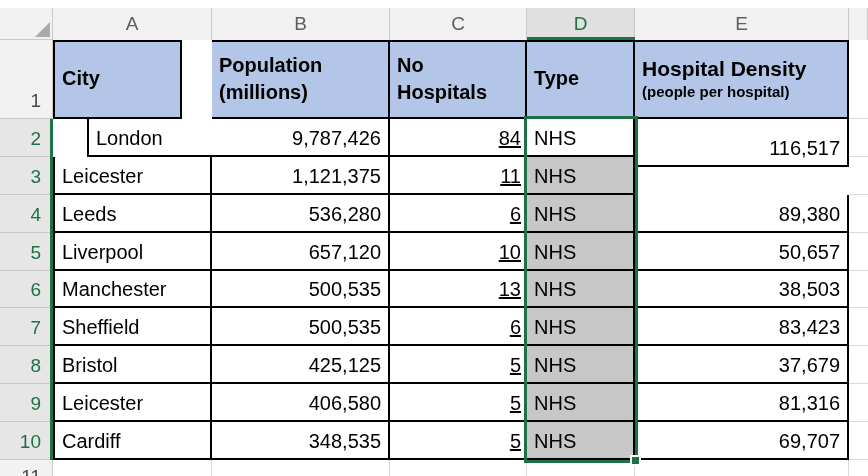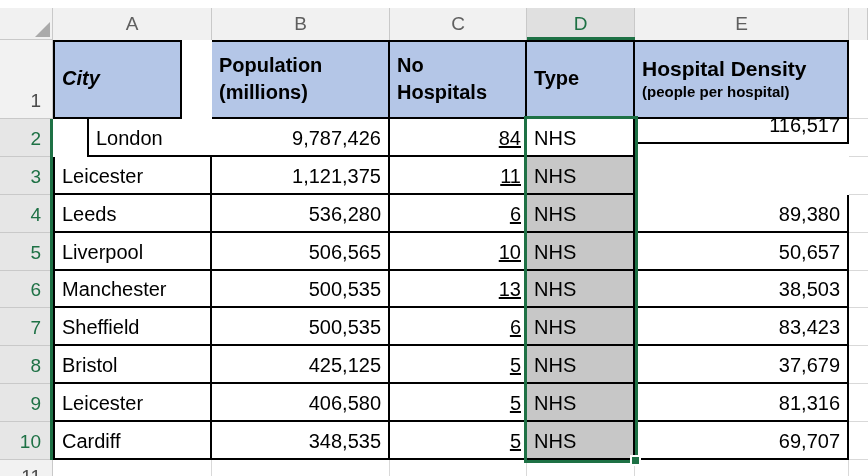--- a/index.html
+++ b/index.html
@@ -103,21 +103,21 @@
     </div>
     <div class="abs rowhead selected" style="left: 0px; width: 53px; top: 384.222px; height: 37.8889px;">
       <span>9</span>
     </div>
     <div class="abs rowhead selected" style="left: 0px; width: 53px; top: 422.111px; height: 37.8889px;">
       <span>10</span>
     </div>
     <div class="abs rowhead" style="left: 0px; width: 53px; top: 460px; height: 16px; align-items: flex-start; padding-top: 6px; border-bottom: none;">
       <span>11</span>
     </div>
-    <div class="abs hdrcell" style="left: 53px; width: 129px; top: 40px; height: 79px; border-left: 2px solid rgb(0, 0, 0); font-style: italic;">
+    <div class="abs hdrcell" style="left: 53px; width: 129px; top: 40px; height: 79px; border-left: 2px solid rgb(0, 0, 0);">
       <div class="l1">City</div>
     </div>
     <div class="abs hdrcell" style="left: 212px; width: 178px; top: 40px; height: 79px;">
       <div class="l1">Population</div>
       <div class="l2">(millions)</div>
     </div>
     <div class="abs hdrcell" style="left: 390px; width: 137px; top: 40px; height: 79px;">
       <div class="l1">No</div>
       <div class="l2">Hospitals</div>
     </div>
@@ -133,21 +133,21 @@
     </div>
     <div class="abs datacell right" style="left: 212px; width: 178px; top: 119px; height: 37.8889px;">
       <span>9,787,426</span>
     </div>
     <div class="abs datacell right tight" style="left: 390px; width: 137px; top: 119px; height: 37.8889px;">
       <span>84</span>
     </div>
     <div class="abs datacell left" style="left: 527px; width: 108px; top: 119px; height: 37.8889px;">
       <span>NHS</span>
     </div>
-    <div class="abs datacell right" style="left: 635px; width: 214px; top: 119px; height: 25px;">
+    <div class="abs datacell right" style="left: 635px; width: 214px; top: 119px; height: 48px;">
       <span>116,517</span>
     </div>
     <div class="abs datacell left colA" style="left: 53px; width: 159px; top: 156.889px; height: 37.8889px;">
       <span>Leicester</span>
     </div>
     <div class="abs datacell right" style="left: 212px; width: 178px; top: 156.889px; height: 37.8889px;">
       <span>1,121,375</span>
     </div>
     <div class="abs datacell right tight" style="left: 390px; width: 137px; top: 156.889px; height: 37.8889px;">
       <span>11</span>
@@ -167,21 +167,21 @@
     <div class="abs datacell left overlayed" style="left: 527px; width: 108px; top: 194.778px; height: 37.8889px;">
       <span>NHS</span>
     </div>
     <div class="abs datacell right" style="left: 635px; width: 214px; top: 194.778px; height: 37.8889px;">
       <span>89,380</span>
     </div>
     <div class="abs datacell left colA" style="left: 53px; width: 159px; top: 232.667px; height: 37.8889px;">
       <span>Liverpool</span>
     </div>
     <div class="abs datacell right" style="left: 212px; width: 178px; top: 232.667px; height: 37.8889px;">
-      <span>506,565</span>
+      <span>657,120</span>
     </div>
     <div class="abs datacell right tight" style="left: 390px; width: 137px; top: 232.667px; height: 37.8889px;">
       <span>10</span>
     </div>
     <div class="abs datacell left overlayed" style="left: 527px; width: 108px; top: 232.667px; height: 37.8889px;">
       <span>NHS</span>
     </div>
     <div class="abs datacell right" style="left: 635px; width: 214px; top: 232.667px; height: 37.8889px;">
       <span>50,657</span>
     </div>

